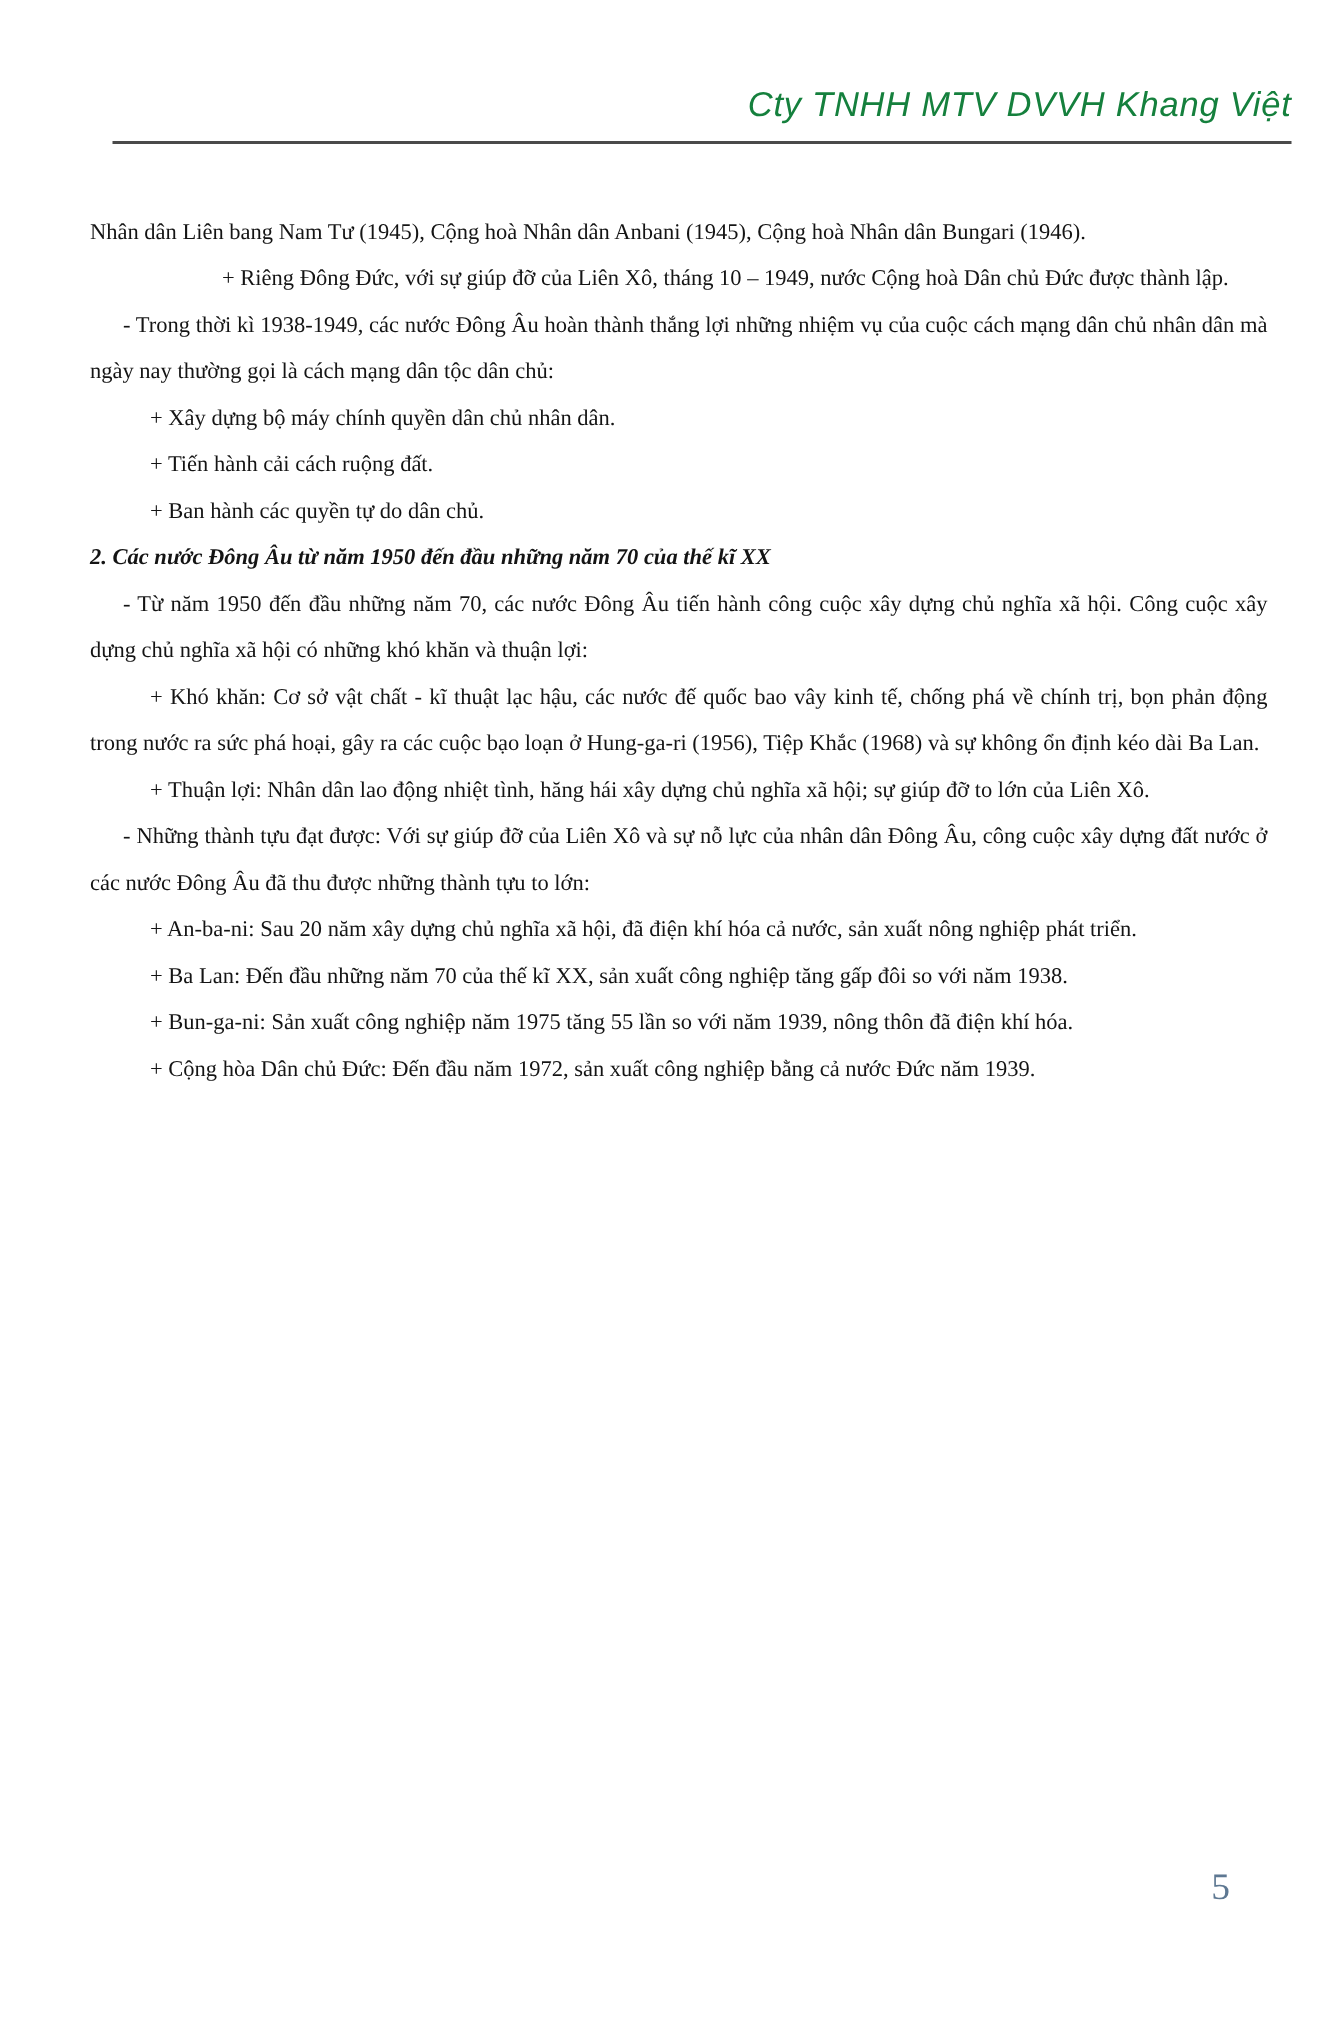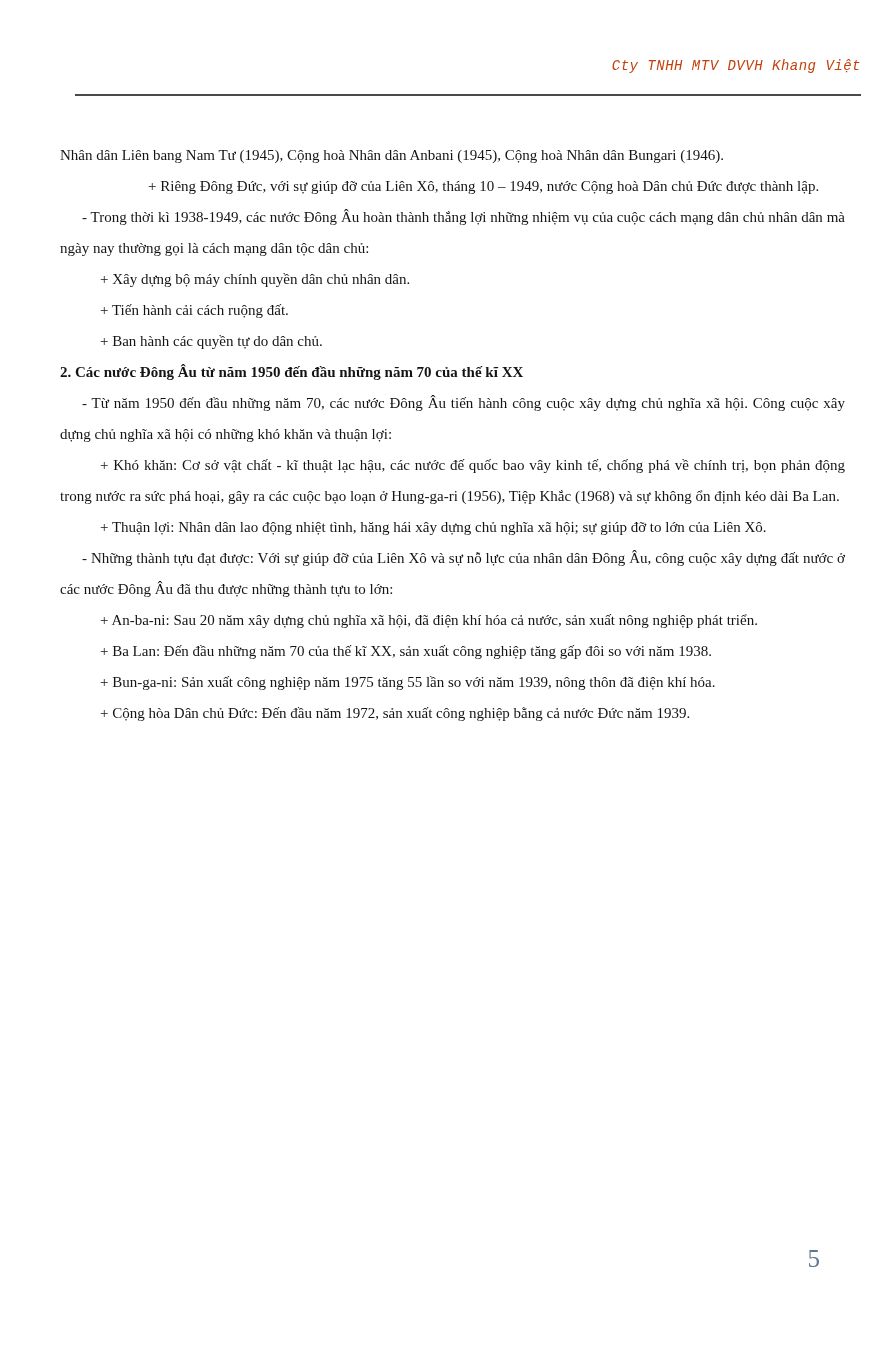--- a/index.html
+++ b/index.html
@@ -12,24 +12,24 @@
     font-family: "Liberation Serif", serif;
   }
   .header {
     position: absolute;
     top: 56px;
     left: 75px;
     width: 786px;
     text-align: right;
   }
   .header-text {
-    font-family: Liberation Mono, monospace;
+    font-family: Liberation Sans, sans-serif;
     font-style: italic;
-    font-size: 14px;
-    color: #c2410c;
+    font-size: 23px;
+    color: #15803d;
     letter-spacing: 0.5px;
   }
   .rule {
     position: absolute;
     top: 94px;
     left: 75px;
     width: 786px;
     height: 0;
     border-top: 2px solid #4a4a4a;
   }
@@ -45,20 +45,21 @@
     margin-top: 39px;
   }
   .body-text p { margin: 0; }
   .cont   { text-indent: 0; }
   .ind-sm { text-indent: 22px; }
   .ind-md { text-indent: 40px; }
   .ind-xl { text-indent: 88px; }
   .heading {
     text-indent: 0;
     font-weight: bold;
+    font-style: italic;
   }
   .page-number {
     position: absolute;
     right: 74px;
     bottom: 80px;
     font-family: "Liberation Serif", serif;
     font-size: 25px;
     color: #5e7892;
   }
 </style>

